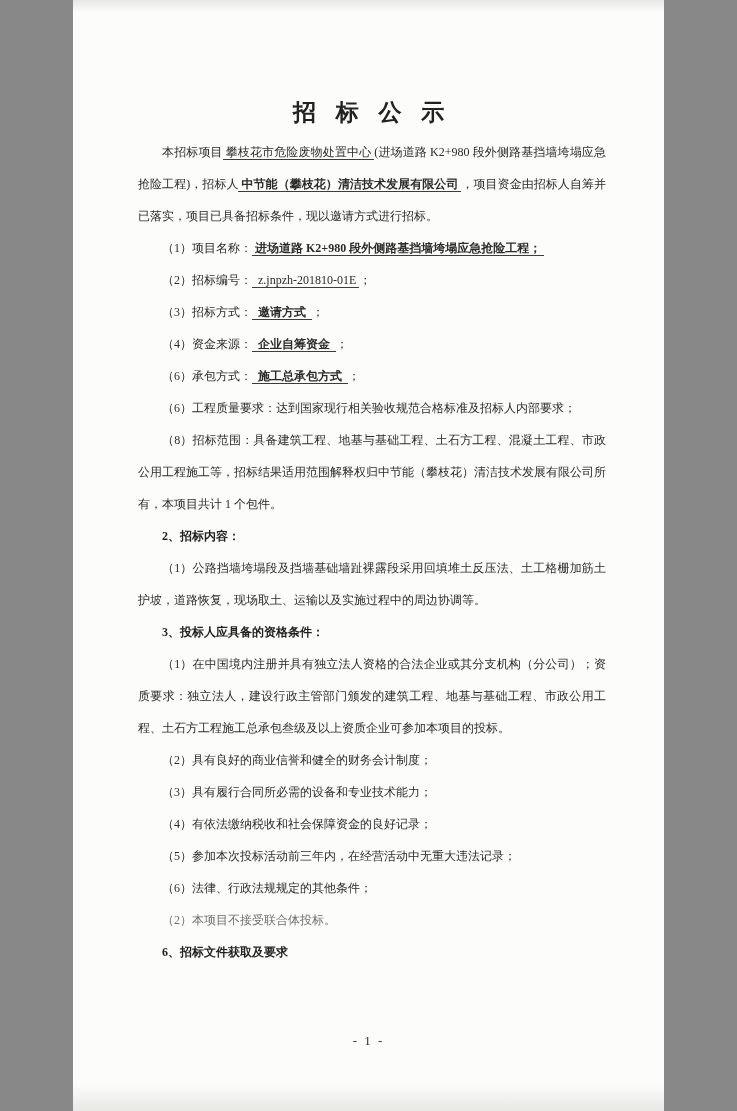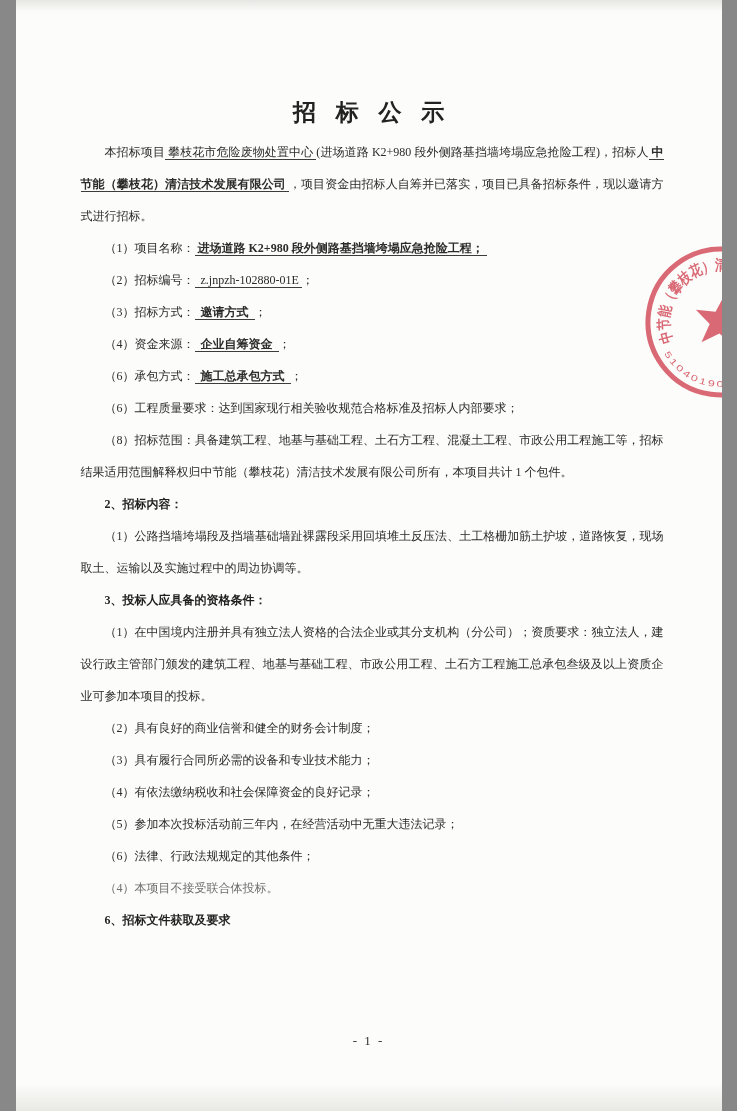--- a/index.html
+++ b/index.html
@@ -1,18 +1,18 @@
 <!DOCTYPE html>
 <html><head>
 <meta charset="utf-8">
 <style>
   html,body{margin:0;padding:0;background:#888;}
   .page{
     position:relative;
-    width:706px;height:1111px;
+    width:591px;height:1111px;
     margin:0 auto;
     background:#fcfcfa;
     overflow:hidden;
     font-family:"Liberation Serif","DejaVu Serif",serif;
     color:#2b2b2b;
   }
   .scan-top{
     position:absolute;top:0;left:0;right:0;height:12px;
     background:linear-gradient(#e2e2df,rgba(252,252,250,0));
     opacity:.85;
@@ -68,21 +68,21 @@
   <div class="scan-top"></div>
 
   <div class="content">
     <h1 class="doc-title">招  标  公  示</h1>
 
     <p class="para"><span>本招标项目</span><span class="u">攀枝花市危险废物处置中心</span><span>(进场道路 K2+980 段外侧路基挡墙垮塌应急抢险工程)</span><span>，招标人</span><span class="u b">中节能（攀枝花）清洁技术发展有限公司</span><span>，项目资金由招标人自筹并已落实，项目已具备招标条件，现以邀请方式进行招标。</span></p>
 
 
     <p class="para"><span>（1）项目名称：</span><span class="u b">进场道路 K2+980 段外侧路基挡墙垮塌应急抢险工程；</span></p>
 
-    <p class="para"><span>（2）招标编号：</span><span class="u"> z.jnpzh-102880-01E</span><span>；</span></p>
+    <p class="para"><span>（2）招标编号：</span><span class="u"> z.jnpzh-201810-01E</span><span>；</span></p>
 
     <p class="para"><span>（3）招标方式：</span><span class="u b"> 邀请方式 </span><span>；</span></p>
 
     <p class="para"><span>（4）资金来源：</span><span class="u b"> 企业自筹资金 </span><span>；</span></p>
 
 
     <p class="para"><span>（6）承包方式：</span><span class="u b"> 施工总承包方式 </span><span>；</span></p>
 
     <p class="para">（6）工程质量要求：达到国家现行相关验收规范合格标准及招标人内部要求；</p>
 
@@ -93,21 +93,21 @@
     <p class="para">（1）公路挡墙垮塌段及挡墙基础墙趾裸露段采用回填堆土反压法、土工格栅加筋土护坡，道路恢复，现场取土、运输以及实施过程中的周边协调等。</p>
 
     <p class="para heading">3、投标人应具备的资格条件：</p>
 
     <p class="para">（1）在中国境内注册并具有独立法人资格的合法企业或其分支机构（分公司）；资质要求：独立法人，建设行政主管部门颁发的建筑工程、地基与基础工程、市政公用工程、土石方工程施工总承包叁级及以上资质企业可参加本项目的投标。</p>
     <p class="para">（2）具有良好的商业信誉和健全的财务会计制度；</p>
     <p class="para">（3）具有履行合同所必需的设备和专业技术能力；</p>
     <p class="para">（4）有依法缴纳税收和社会保障资金的良好记录；</p>
     <p class="para">（5）参加本次投标活动前三年内，在经营活动中无重大违法记录；</p>
     <p class="para">（6）法律、行政法规规定的其他条件；</p>
-    <p class="para gray">（4）本项目不接受联合体投标。</p>
+    <p class="para gray">（2）本项目不接受联合体投标。</p>
 
     <p class="para heading">6、招标文件获取及要求</p>
   </div>
 
   <div class="seal">
     <svg width="200" height="200" viewBox="0 0 200 200" xmlns="http://www.w3.org/2000/svg">
       <g transform="rotate(8 100 100)">
         <circle cx="100" cy="100" r="73" fill="none" stroke="#d4505e" stroke-width="5"></circle>
         <polygon fill="#d4505e" points="100,72 106.8,90.7 126.6,91.4 110.9,103.6 116.5,122.7 100,111.5 83.5,122.7 89.1,103.6 73.4,91.4 93.2,90.7"></polygon>
         <path id="sealNameArc" d="M 54.97 126 A 52 52 0 1 1 145.03 126" fill="none"></path>

